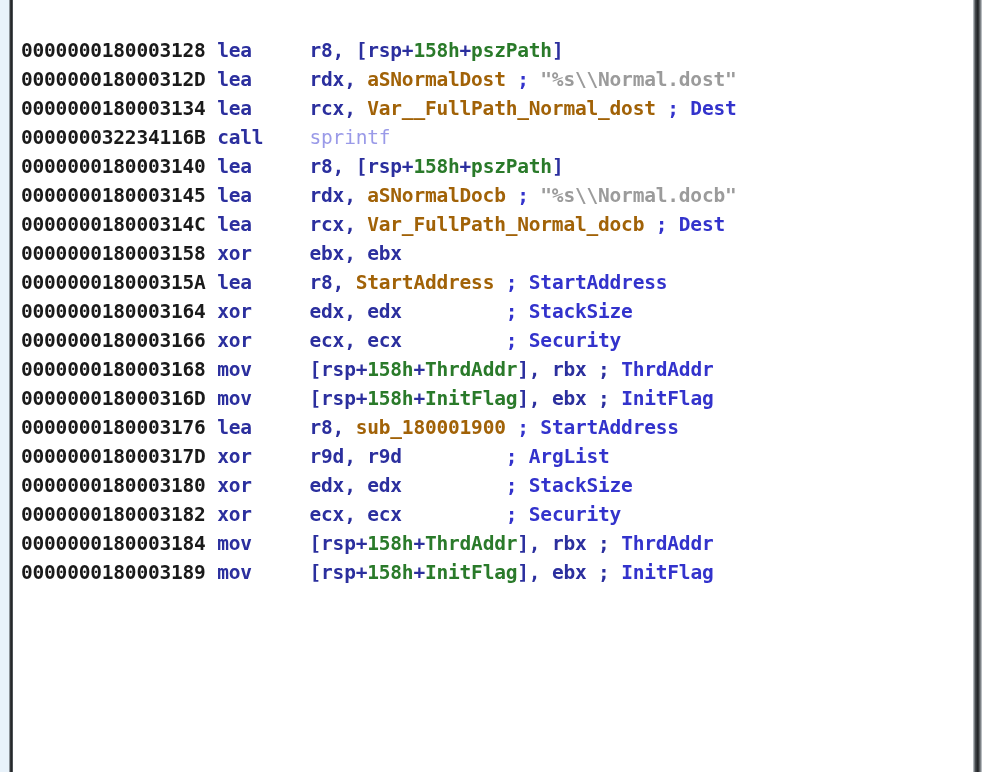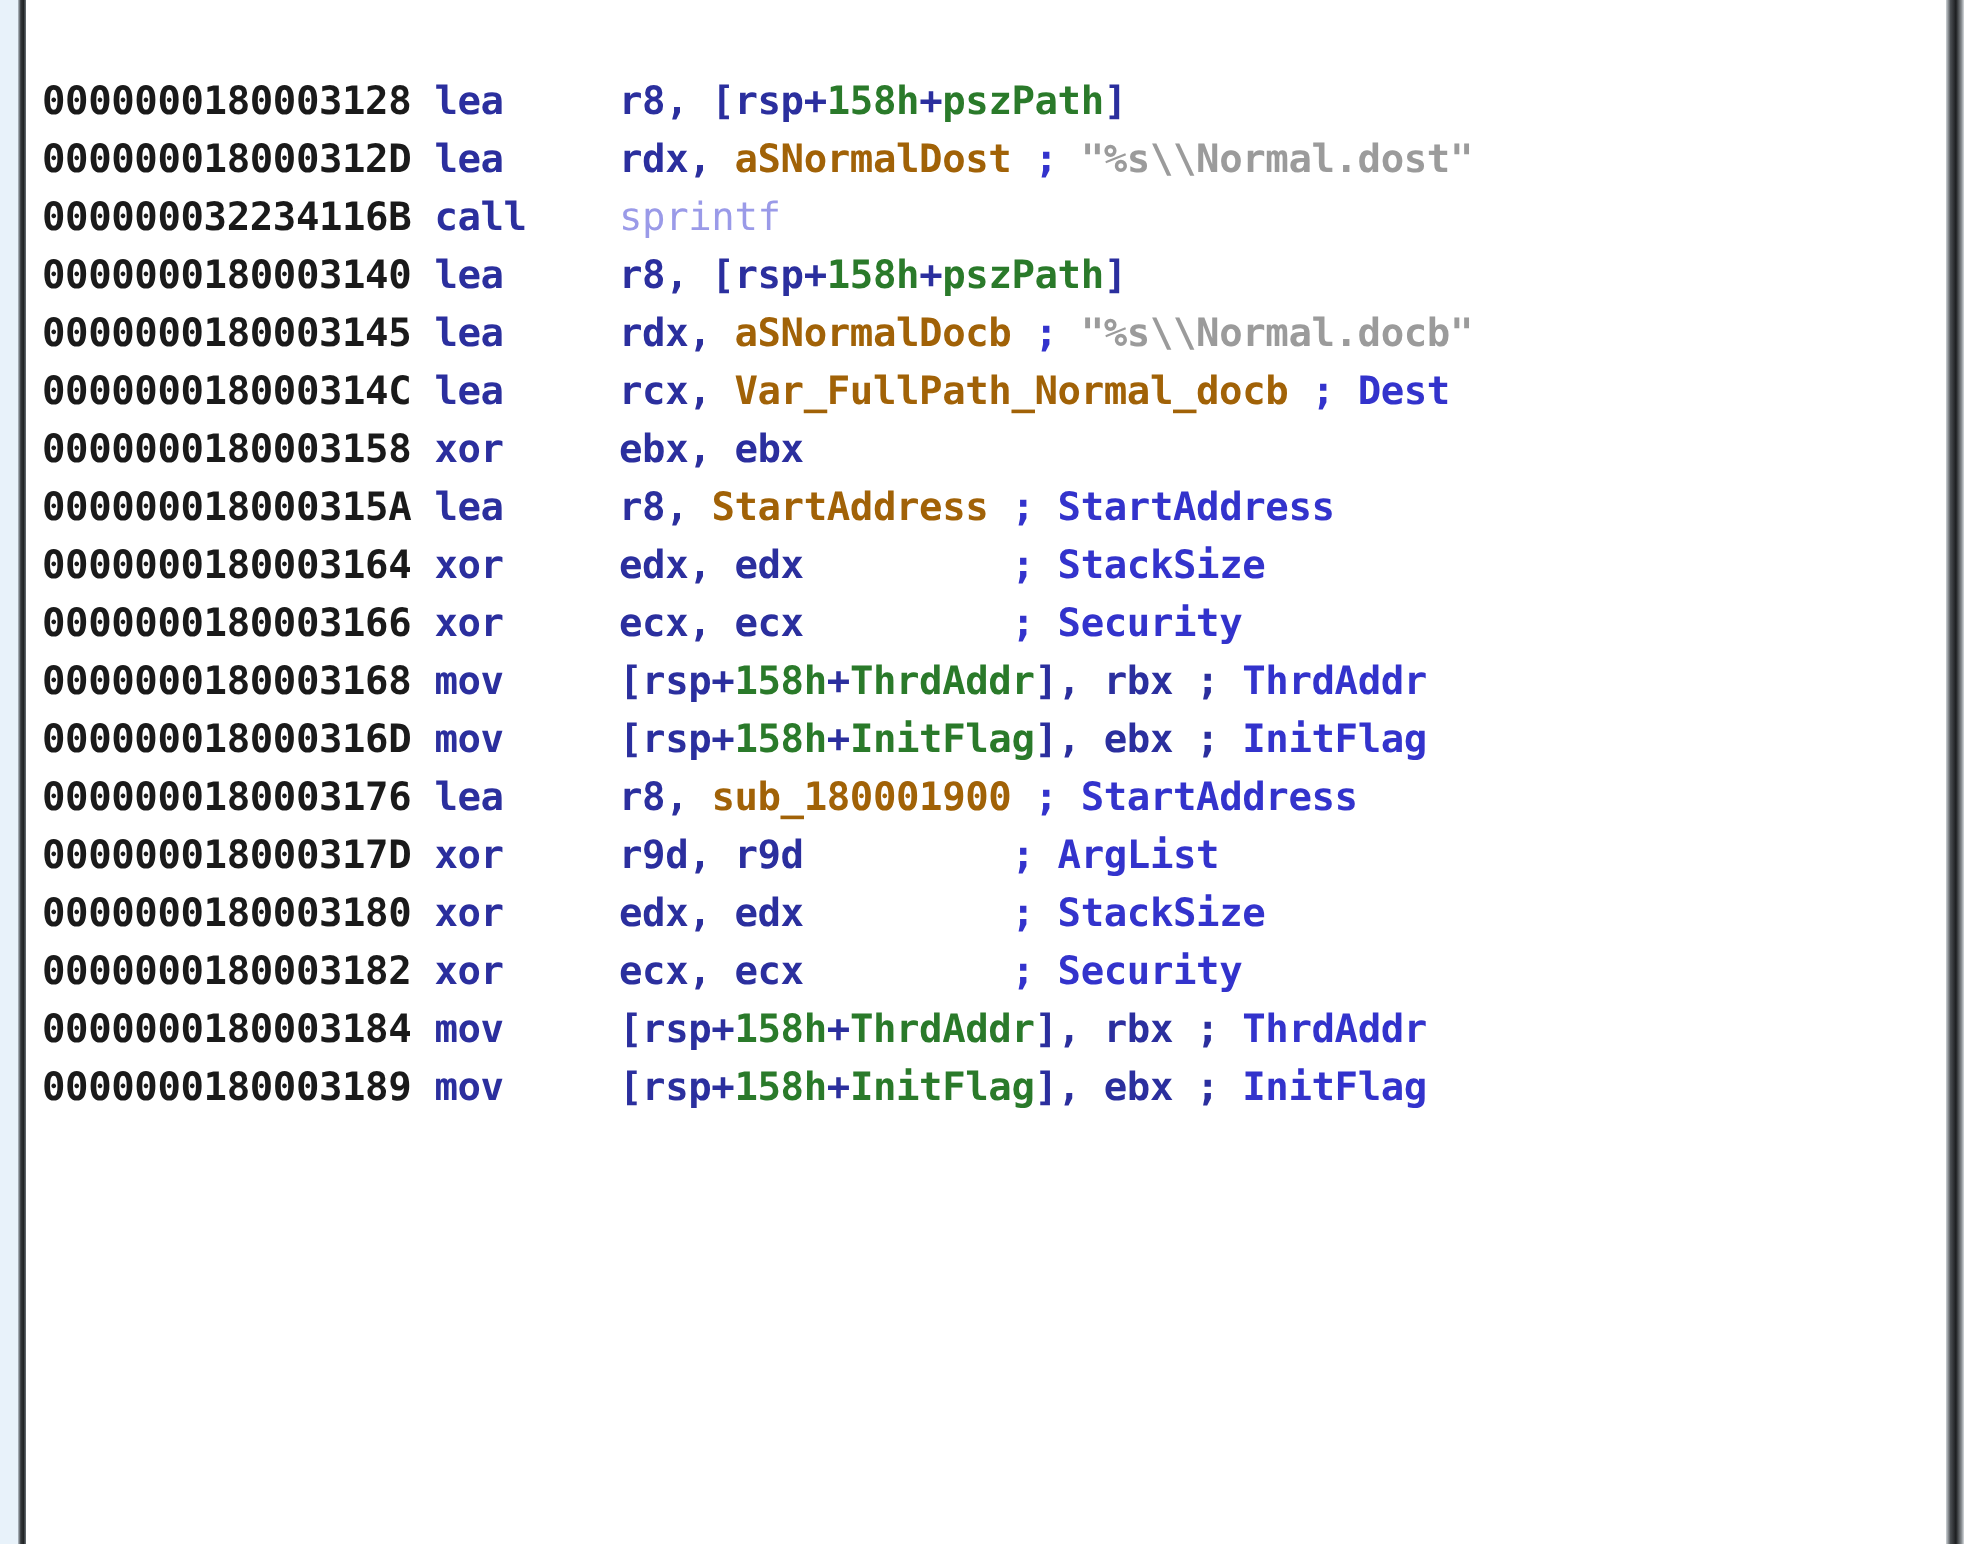--- a/index.html
+++ b/index.html
@@ -119,20 +119,21 @@
 <body>
 
 <div id="disasm-window">
 
   <div class="left-gutter"></div>
   <div class="left-frame"></div>
 
   <div class="code-area" id="code-area">
       <div class="code-line"><span class="addr">0000000180003128 </span><span class="mnem">lea     </span><span class="ops">r8, [rsp+</span><span class="num">158h</span><span class="ops">+</span><span class="stkvar">pszPath</span><span class="ops">]</span></div>
       <div class="code-line"><span class="addr">000000018000312D </span><span class="mnem">lea     </span><span class="ops">rdx, </span><span class="dataref">aSNormalDost</span><span class="cmt"> ; </span><span class="strlit">"%s\\Normal.dost"</span></div>
+      <div class="code-line"><span class="addr">0000000180003134 </span><span class="mnem">lea     </span><span class="ops">rcx, </span><span class="dataref">Var__FullPath_Normal_dost</span><span class="cmt"> ; </span><span class="cmt">Dest</span></div>
       <div class="code-line"><span class="addr">000000032234116B </span><span class="mnem">call    </span><span class="callref">sprintf</span></div>
       <div class="code-line"><span class="addr">0000000180003140 </span><span class="mnem">lea     </span><span class="ops">r8, [rsp+</span><span class="num">158h</span><span class="ops">+</span><span class="stkvar">pszPath</span><span class="ops">]</span></div>
       <div class="code-line"><span class="addr">0000000180003145 </span><span class="mnem">lea     </span><span class="ops">rdx, </span><span class="dataref">aSNormalDocb</span><span class="cmt"> ; </span><span class="strlit">"%s\\Normal.docb"</span></div>
       <div class="code-line"><span class="addr">000000018000314C </span><span class="mnem">lea     </span><span class="ops">rcx, </span><span class="dataref">Var_FullPath_Normal_docb</span><span class="cmt"> ; </span><span class="cmt">Dest</span></div>
       <div class="code-line"><span class="addr">0000000180003158 </span><span class="mnem">xor     </span><span class="ops">ebx, ebx</span></div>
       <div class="code-line"><span class="addr">000000018000315A </span><span class="mnem">lea     </span><span class="ops">r8, </span><span class="dataref">StartAddress</span><span class="cmt"> ; </span><span class="cmt">StartAddress</span></div>
       <div class="code-line"><span class="addr">0000000180003164 </span><span class="mnem">xor     </span><span class="ops">edx, edx</span><span class="cmt">         ; </span><span class="cmt">StackSize</span></div>
       <div class="code-line"><span class="addr">0000000180003166 </span><span class="mnem">xor     </span><span class="ops">ecx, ecx</span><span class="cmt">         ; </span><span class="cmt">Security</span></div>
       <div class="code-line"><span class="addr">0000000180003168 </span><span class="mnem">mov     </span><span class="ops">[rsp+</span><span class="num">158h</span><span class="ops">+</span><span class="stkvar">ThrdAddr</span><span class="ops">], rbx ; </span><span class="cmt">ThrdAddr</span></div>
       <div class="code-line"><span class="addr">000000018000316D </span><span class="mnem">mov     </span><span class="ops">[rsp+</span><span class="num">158h</span><span class="ops">+</span><span class="stkvar">InitFlag</span><span class="ops">], ebx ; </span><span class="cmt">InitFlag</span></div>

